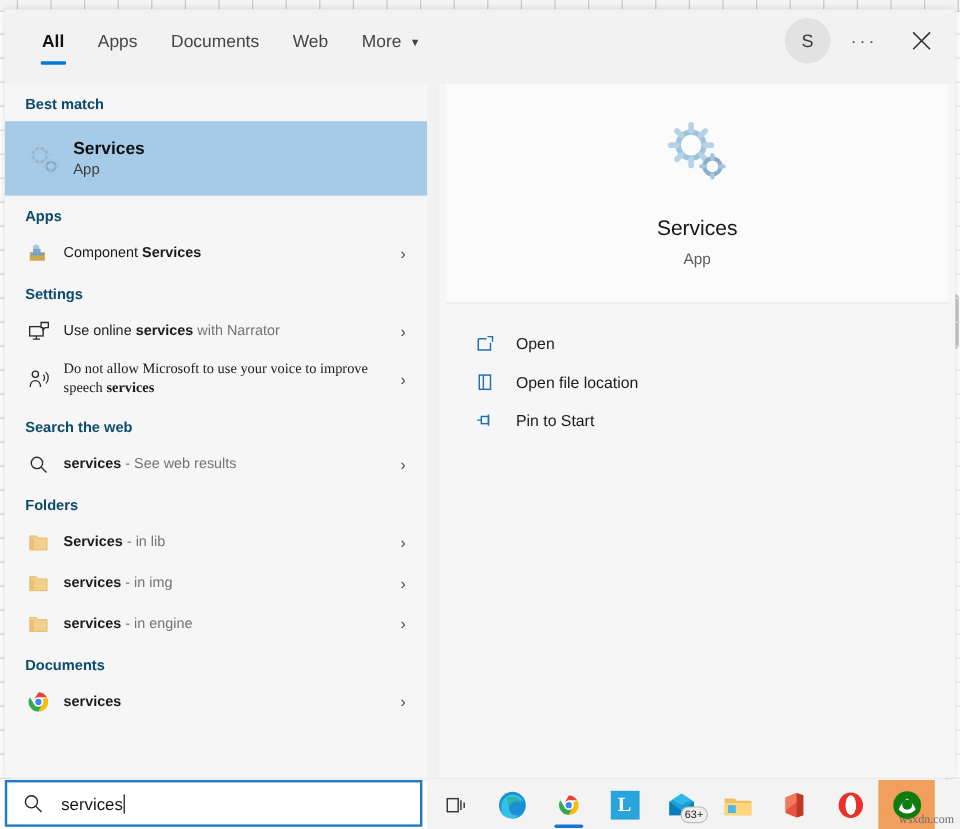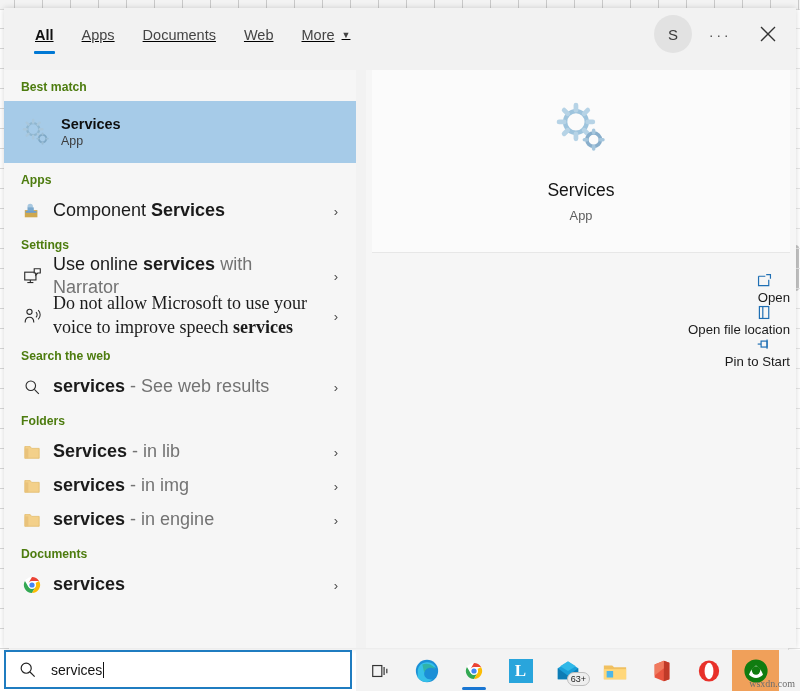--- a/index.html
+++ b/index.html
@@ -50,21 +50,21 @@
     background: #f2f2f2;
     box-shadow: 0 0 6px rgba(0,0,0,.16);
   }
 
   
   .tabbar {
     position: absolute; left: 0; top: 0; width: 792px; height: 62px;
     background: #f2f2f2;
     display: flex; align-items: flex-start;
   }
-  .tabs { display: flex; align-items: flex-start; padding-left: 17px; height: 54px; text-decoration: underline; }
+  .tabs { display: flex; align-items: flex-start; padding-left: 17px; height: 54px; }
   .tab {
     position: relative; height: 54px; display: flex; align-items: center;
     padding: 0 14px; font-size: 14.5px; color: #444; cursor: default;
     white-space: nowrap;
   }
   .tab.active { color: #111; font-weight: bold; }
   .tab.active .underline {
     position: absolute; left: 13px; right: 13px; bottom: 8px; height: 3px;
     background: #0078d4; border-radius: 1px;
   }
@@ -88,33 +88,33 @@
   }
   .hdr-btn svg { display: block; }
   .dots { letter-spacing: 2.5px; font-size: 15px; color: #555; }
 
   
   .results {
     position: absolute; left: 0; top: 62px; width: 352px; height: 578px;
     background: #f6f6f6; overflow: hidden;
   }
   .section-head {
-    font-size: 12.2px; font-weight: bold; color: #4d7c0f;
+    font-size: 12.2px; font-weight: bold; color: #0c4a6e;
     padding: 10px 0 7px 17px;
   }
   .row {
     position: relative; display: flex; align-items: center;
     height: 34px; padding-left: 17px; padding-right: 34px;
     cursor: default;
   }
   .row .ico {
     width: 22px; height: 22px; margin-right: 10px; flex: none;
     display: flex; align-items: center; justify-content: center;
   }
-  .row .txt { font-size: 18px; color: #1b1b1b; line-height: 1.28; }
+  .row .txt { font-size: 12px; color: #1b1b1b; line-height: 1.28; }
   .row .txt b { font-weight: bold; }
   .row .sub { color: #737373; }
   .row .chev {
     position: absolute; right: 18px; top: 50%; transform: translateY(-50%);
     color: #4a4a4a; font-size: 13px;
   }
   .row.tall { height: 46px; align-items: center; }
   .row.tall .txt { line-height: 1.32; font-family: Liberation Serif, serif; }
 
   .best-row {
@@ -134,23 +134,22 @@
     position: absolute; left: 6px; top: 0; width: 418px; height: 183px;
     background: #fbfbfb; border-bottom: 1px solid #e7e7e7;
     display: flex; flex-direction: column; align-items: center;
     justify-content: center;
   }
   .preview-name { font-size: 17.5px; color: #141414; margin-top: 22px; }
   .preview-type { font-size: 12.8px; color: #5d5d5d; margin-top: 7px; }
 
   .actions { position: absolute; left: 6px; top: 200px; width: 418px; }
   .action {
-    display: flex; align-items: flex-end; height: 32px; padding-left: 22px;
+    display: flex; align-items: center; height: 32px; padding-left: 22px;
     cursor: default;
-    flex-direction: column;
   }
   .action .aico {
     width: 20px; height: 20px; margin-right: 16px; flex: none;
     display: flex; align-items: center; justify-content: center;
   }
   .action .alabel { font-size: 13.2px; color: #1b1b1b; }
 
   
   .searchbox {
     position: absolute; left: 4px; top: 650px; width: 348px; height: 39px;

